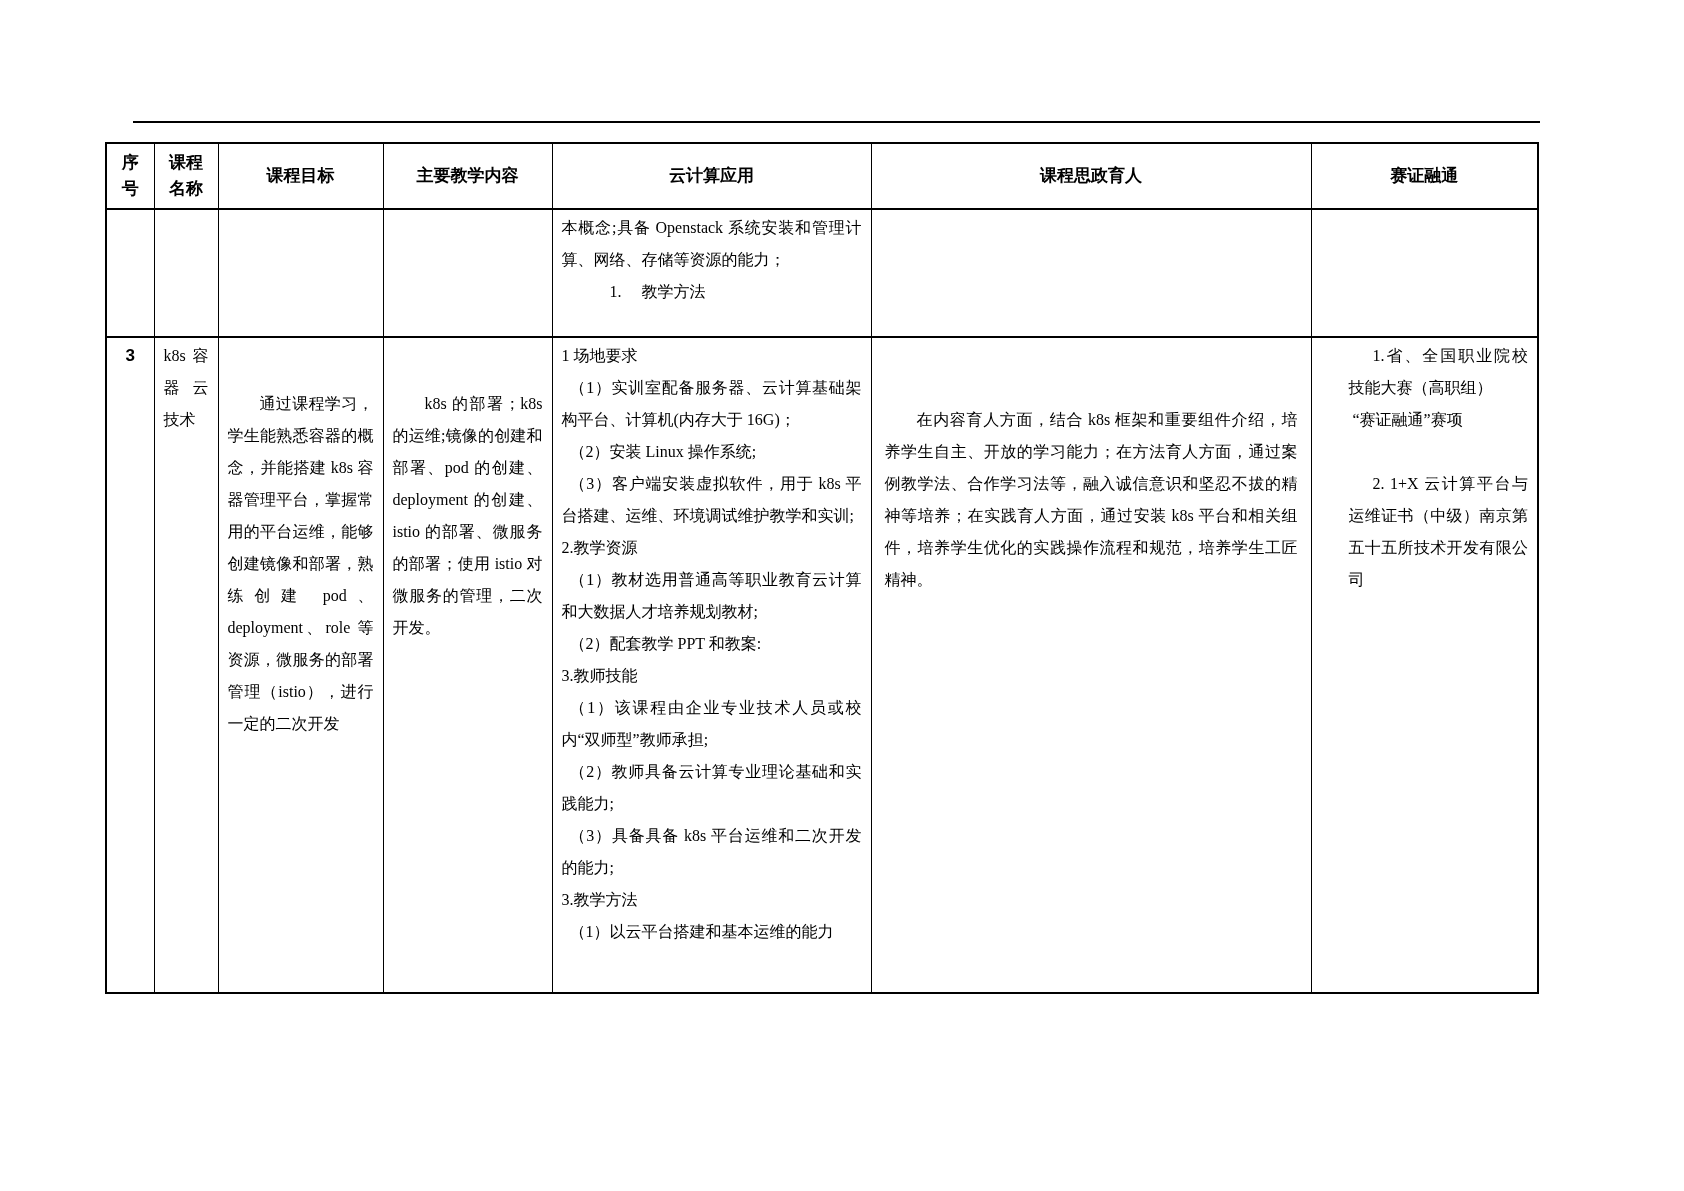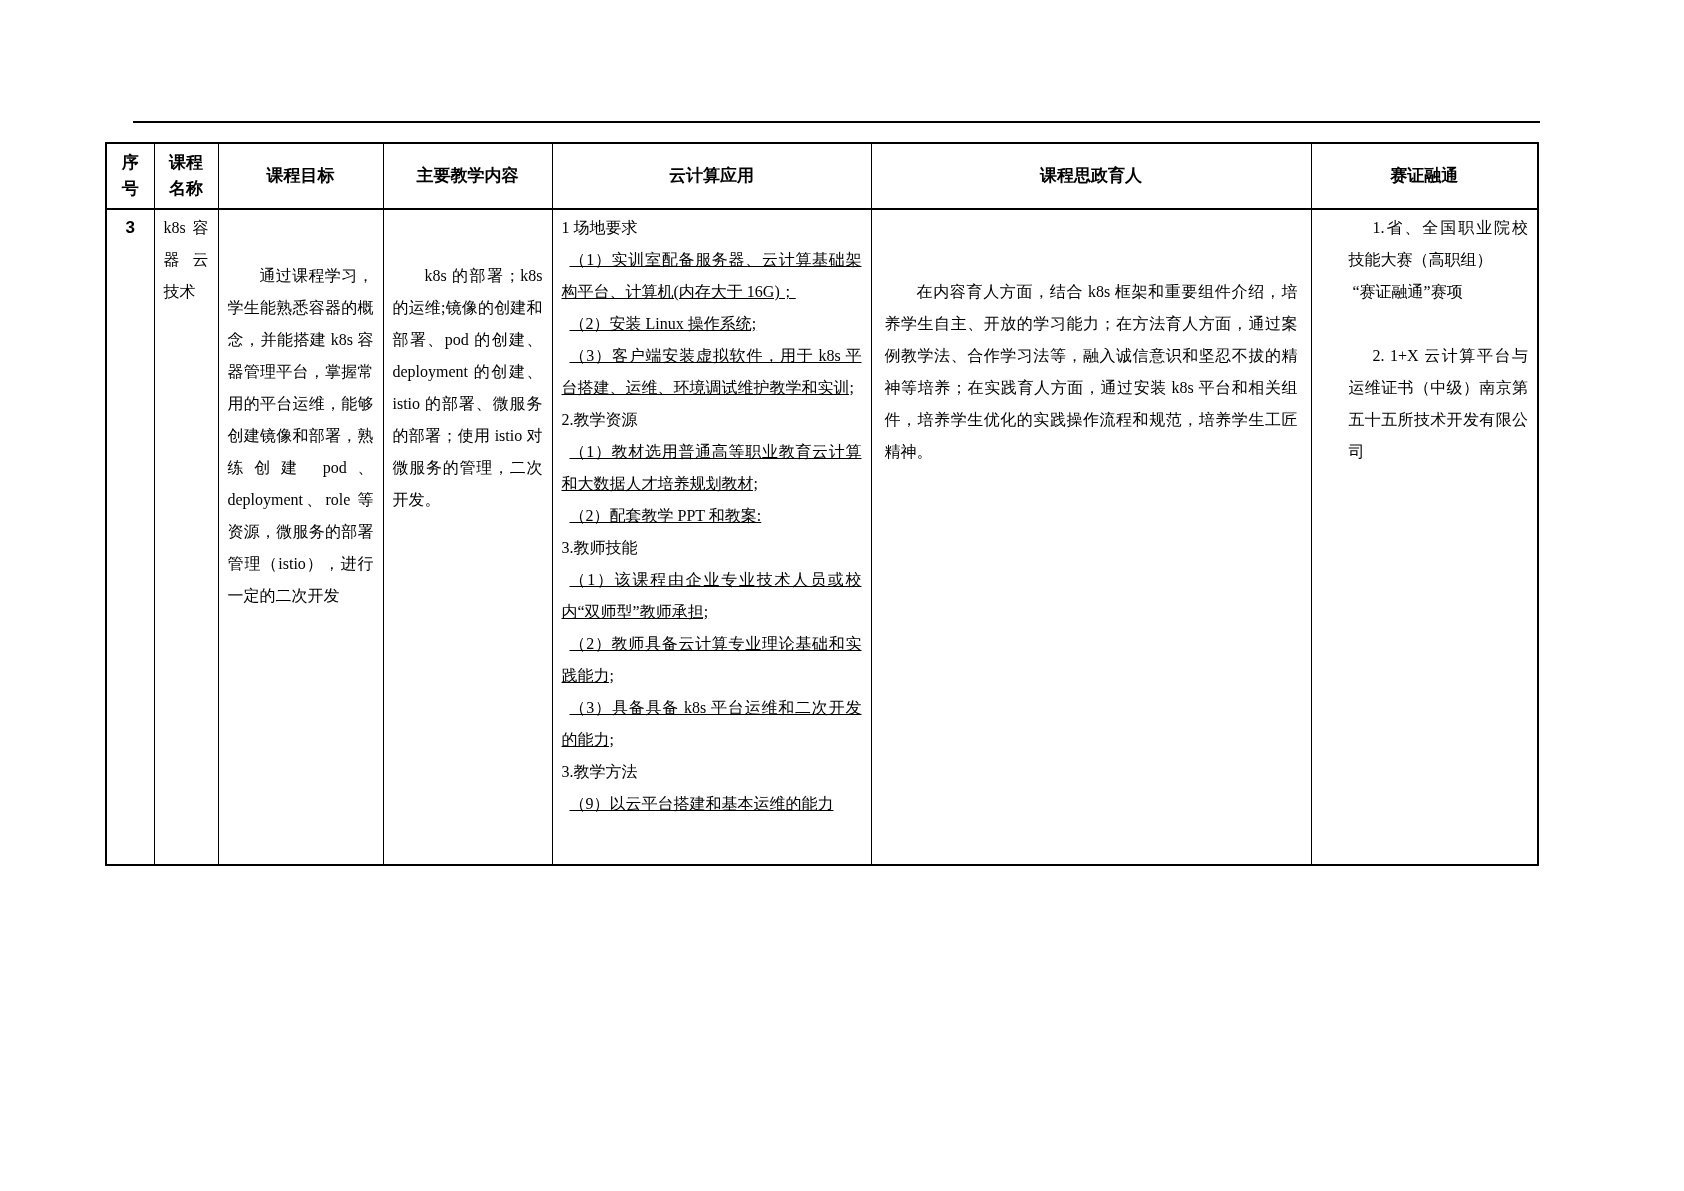--- a/index.html
+++ b/index.html
@@ -57,21 +57,21 @@
     text-indent: 2em;
     margin-top: 48px;
   }
   .c-seq {
     text-align: center;
     font: bold 17px/32px "Liberation Sans", sans-serif;
     padding-top: 20px;
   }
   .c-name { padding: 2px 8px; }
   .jl { text-align-last: justify; }
-  .i1 { text-indent: 0.5em; text-decoration: underline; }
+  .i1 { text-indent: 0.5em; }
   .numline { text-align: left; text-indent: 48px; }
   .ind15 { text-indent: 1.5em; margin-left: 28px; }
   .ind2 { text-indent: 2em; }
   .pageno {
     position: absolute;
     top: 1016px;
     left: 0;
     width: 100%;
     text-align: center;
     font: 16px/28px "Liberation Sans", sans-serif;
@@ -101,20 +101,32 @@
         <th>课程
 名称</th>
         <th>课程目标</th>
         <th>主要教学内容</th>
         <th>云计算应用</th>
         <th>课程思政育人</th>
         <th>赛证融通</th>
       </tr>
     </thead>
     <tbody>
+      <tr class="row-cont">
+        <td></td>
+        <td></td>
+        <td></td>
+        <td></td>
+        <td class="c-req">
+            <div class="ln">本概念;具备 Openstack 系统安装和管理计算、网络、存储等资源的能力；</div>
+            <div class="ln numline">1.  教学方法</div>
+          </td>
+        <td></td>
+        <td></td>
+      </tr>
       <tr class="row-main">
         <td class="c-seq">3</td>
         <td class="c-name">
             <div class="ln jl">k8s 容</div>
             <div class="ln jl">器 云</div>
             <div class="ln">技术</div>
           </td>
         <td>
           <div class="para">通过课程学习，学生能熟悉容器的概念，并能搭建 k8s 容器管理平台，掌握常用的平台运维，能够创建镜像和部署，熟练创建 pod、deployment、role 等资源，微服务的部署管理（istio），进行一定的二次开发</div>
         </td>
@@ -127,21 +139,21 @@
             <div class="ln i1">（2）安装 Linux 操作系统;</div>
             <div class="ln i1">（3）客户端安装虚拟软件，用于 k8s 平台搭建、运维、环境调试维护教学和实训;</div>
             <div class="ln">2.教学资源</div>
             <div class="ln i1">（1）教材选用普通高等职业教育云计算和大数据人才培养规划教材;</div>
             <div class="ln i1">（2）配套教学 PPT 和教案:</div>
             <div class="ln">3.教师技能</div>
             <div class="ln i1">（1）该课程由企业专业技术人员或校内“双师型”教师承担;</div>
             <div class="ln i1">（2）教师具备云计算专业理论基础和实践能力;</div>
             <div class="ln i1">（3）具备具备 k8s 平台运维和二次开发的能力;</div>
             <div class="ln">3.教学方法</div>
-            <div class="ln i1">（9）以云平台搭建和基本运维的能力</div>
+            <div class="ln i1">（1）以云平台搭建和基本运维的能力</div>
           </td>
         <td style="padding:18px 13px;">
           <div class="para">在内容育人方面，结合 k8s 框架和重要组件介绍，培养学生自主、开放的学习能力；在方法育人方面，通过案例教学法、合作学习法等，融入诚信意识和坚忍不拔的精神等培养；在实践育人方面，通过安装 k8s 平台和相关组件，培养学生优化的实践操作流程和规范，培养学生工匠精神。</div>
         </td>
         <td>
             <div class="ln ind15">1.省、全国职业院校技能大赛（高职组）</div>
             <div class="ln ind2">“赛证融通”赛项</div>
             <div class="ln"></div>
             <div class="ln ind15">2. 1+X 云计算平台与运维证书（中级）南京第五十五所技术开发有限公司</div>
           </td>

